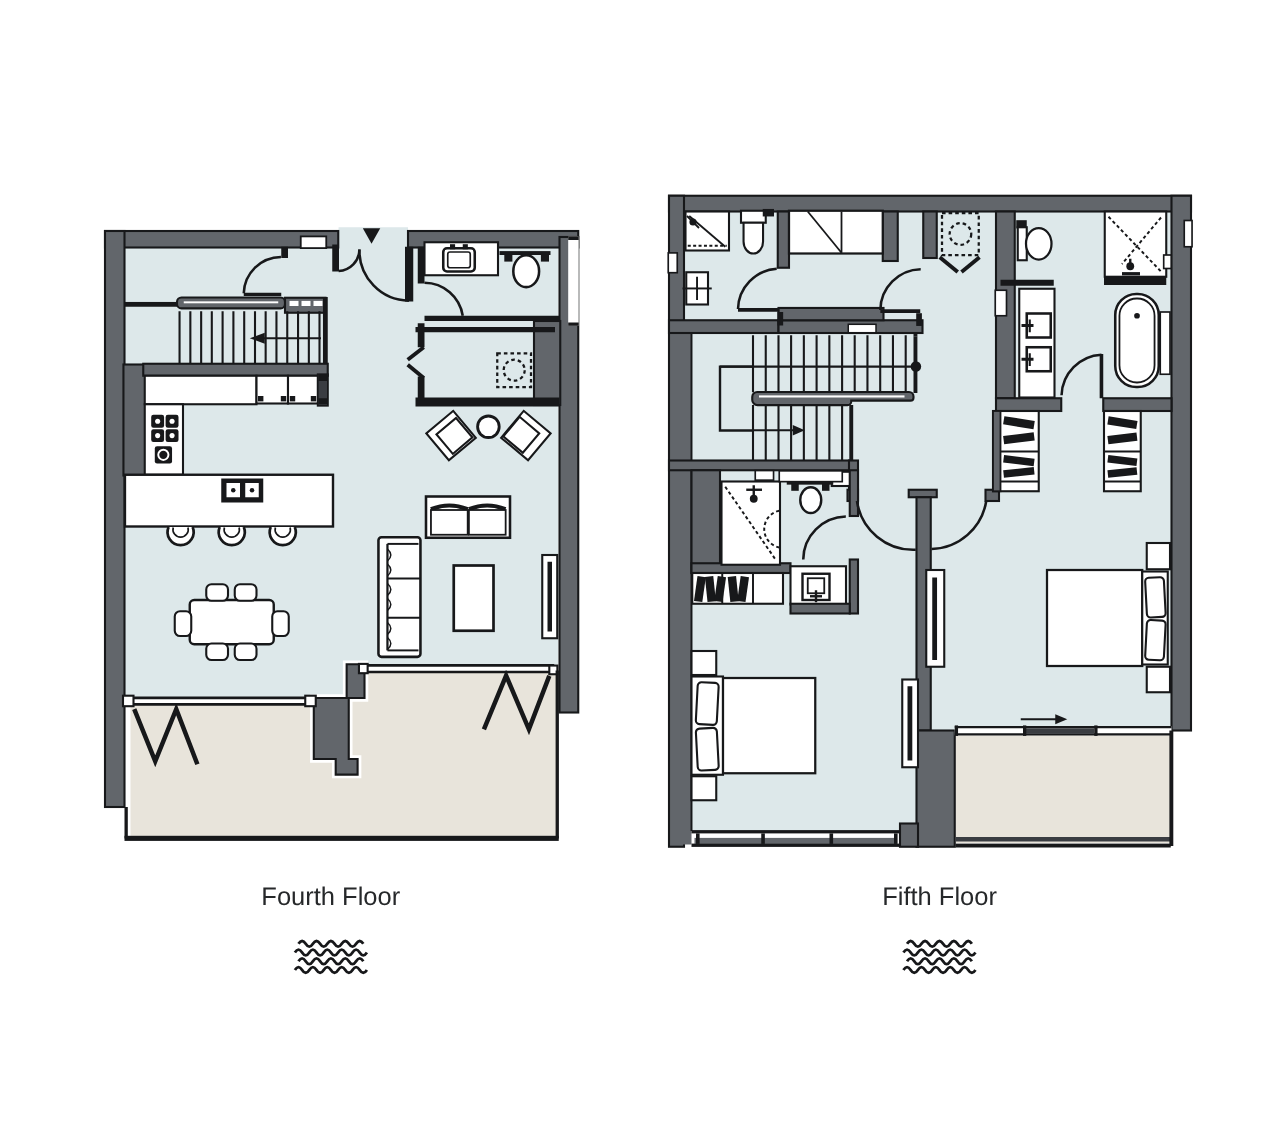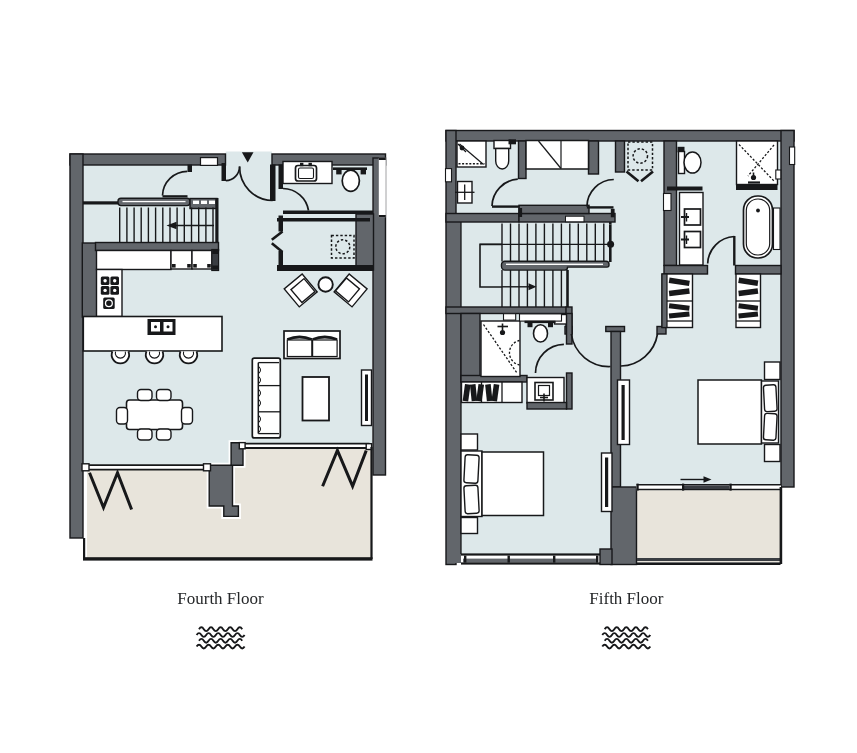--- a/index.html
+++ b/index.html
@@ -1,16 +1,16 @@
 <!DOCTYPE html>
 <html><head>
 <meta charset="utf-8">
 <style>
   html,body{margin:0;padding:0;background:#ffffff;}
-  #page{width:691px;height:753px;position:relative;background:#be185d;font-family:Liberation Serif, serif;}
+  #page{width:691px;height:753px;position:relative;background:#be185d;font-family:Liberation Sans, sans-serif;}
   svg{display:block;}
   .wall{fill:#62666b;stroke:#17181a;stroke-width:1.4;}
   .wallns{fill:#62666b;}
   .thin{fill:#17181a;}
   .fix{fill:#ffffff;stroke:#17181a;stroke-width:1.4;}
   .fl{fill:#dde8ea;}
   .ter{fill:#e8e4db;}
   .arc{stroke:#17181a;stroke-width:1.7;fill:none;}
   .dash{stroke:#17181a;stroke-width:1.5;fill:none;stroke-dasharray:2.4 2;}
   .lbl{font-size:17px;fill:#26282a;}

